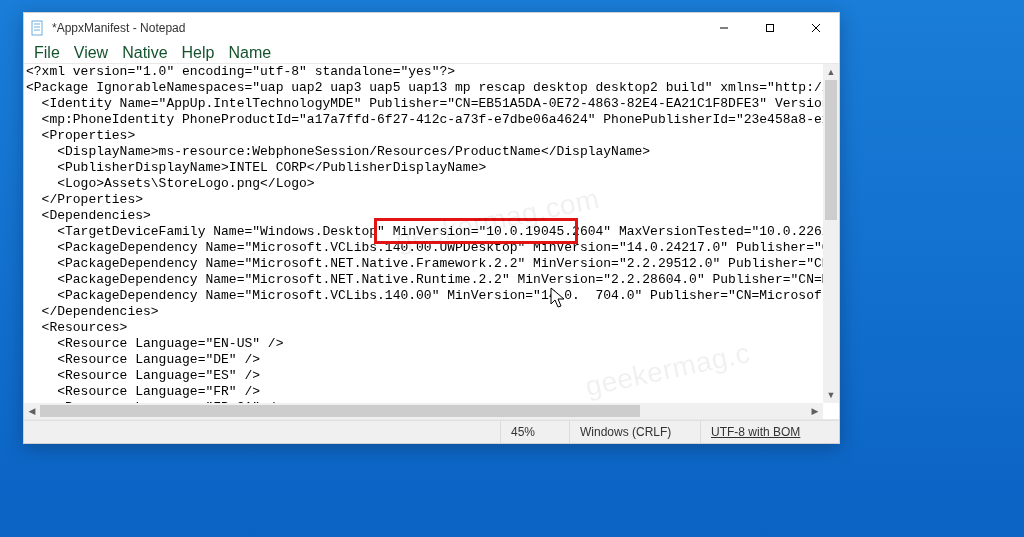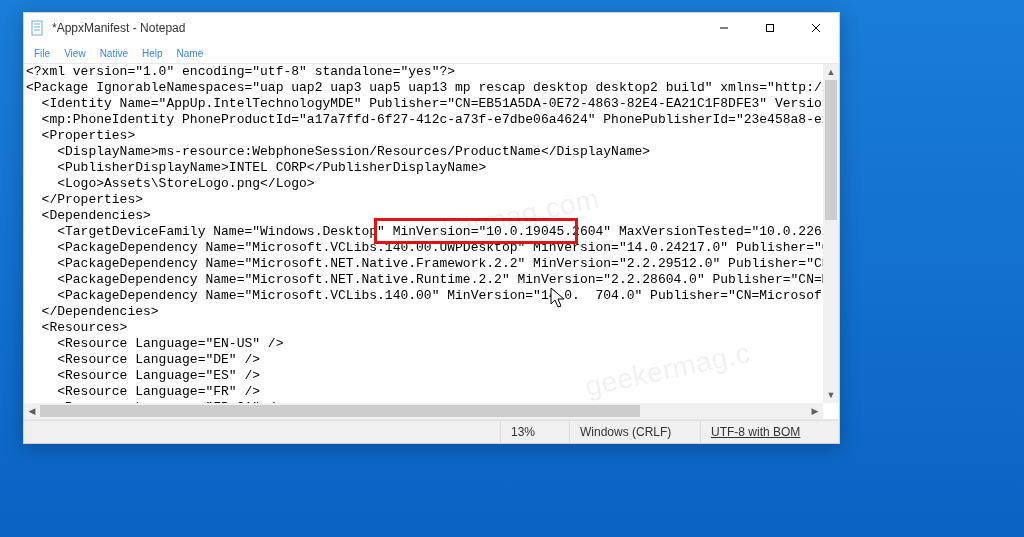--- a/index.html
+++ b/index.html
@@ -59,22 +59,22 @@
     font-size: 10px;
     color: #333;
   }
 
   .menubar {
     height: 20px;
     display: flex;
     align-items: center;
     gap: 2px;
     padding-left: 4px;
-    font-size: 10px;
-    color: #3b82f6;
+    font-size: 16px;
+    color: #14532d;
     background: #ffffff;
   }
   .menubar .menu-item {
     padding: 1px 6px;
   }
 
   .editor-wrap {
     flex: 1;
     position: relative;
     border-top: 1px solid #e8e8e8;
@@ -292,18 +292,18 @@
       <div class="arrow">◀</div>
       <div class="track">
         <div class="thumb"></div>
       </div>
       <div class="arrow">▶</div>
     </div>
   </div>
 
   <div class="statusbar">
     <div class="spacer"></div>
-    <div class="cell" style="width:48px;">13%</div>
+    <div class="cell" style="width:48px;">45%</div>
     <div class="cell" style="width:110px;">Windows (CRLF)</div>
     <div class="cell" style="width:118px;text-decoration:underline;">UTF-8 with BOM</div>
   </div>
 
 </div>
 
 </body></html>

